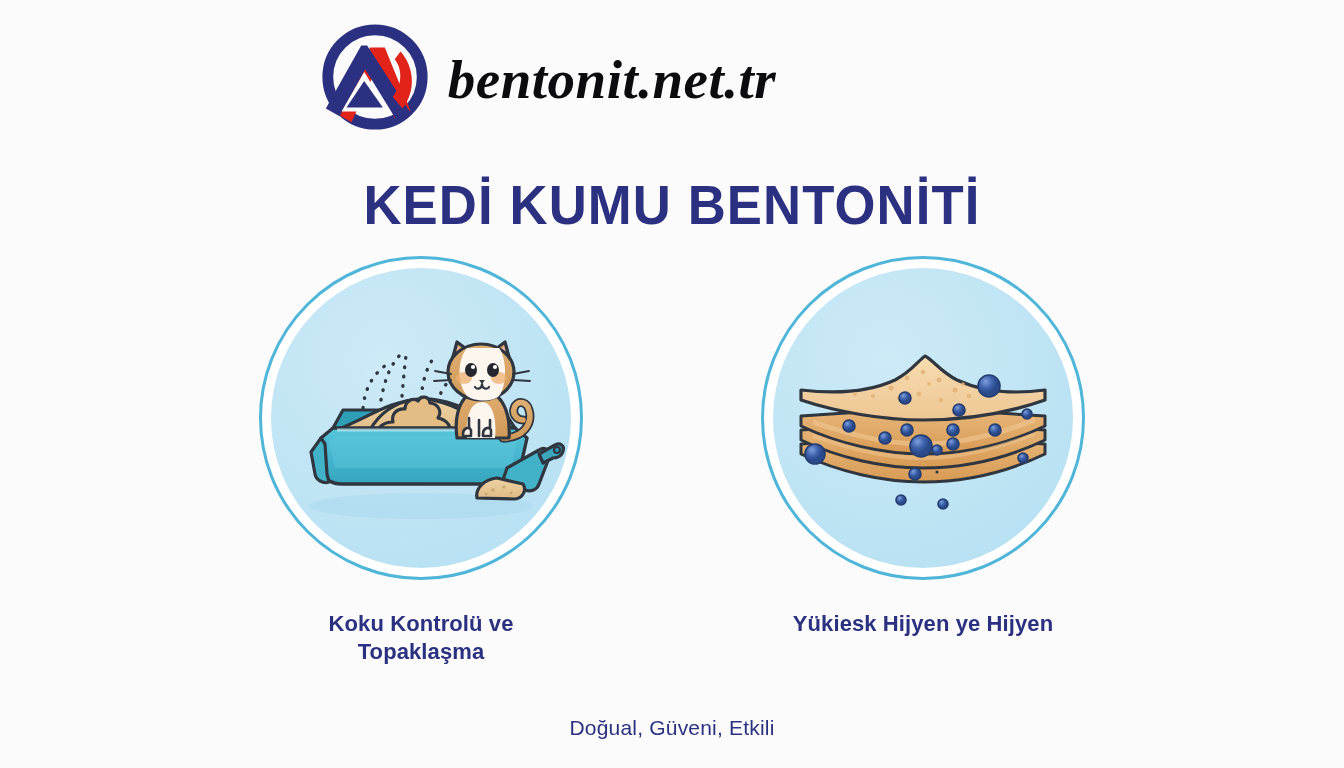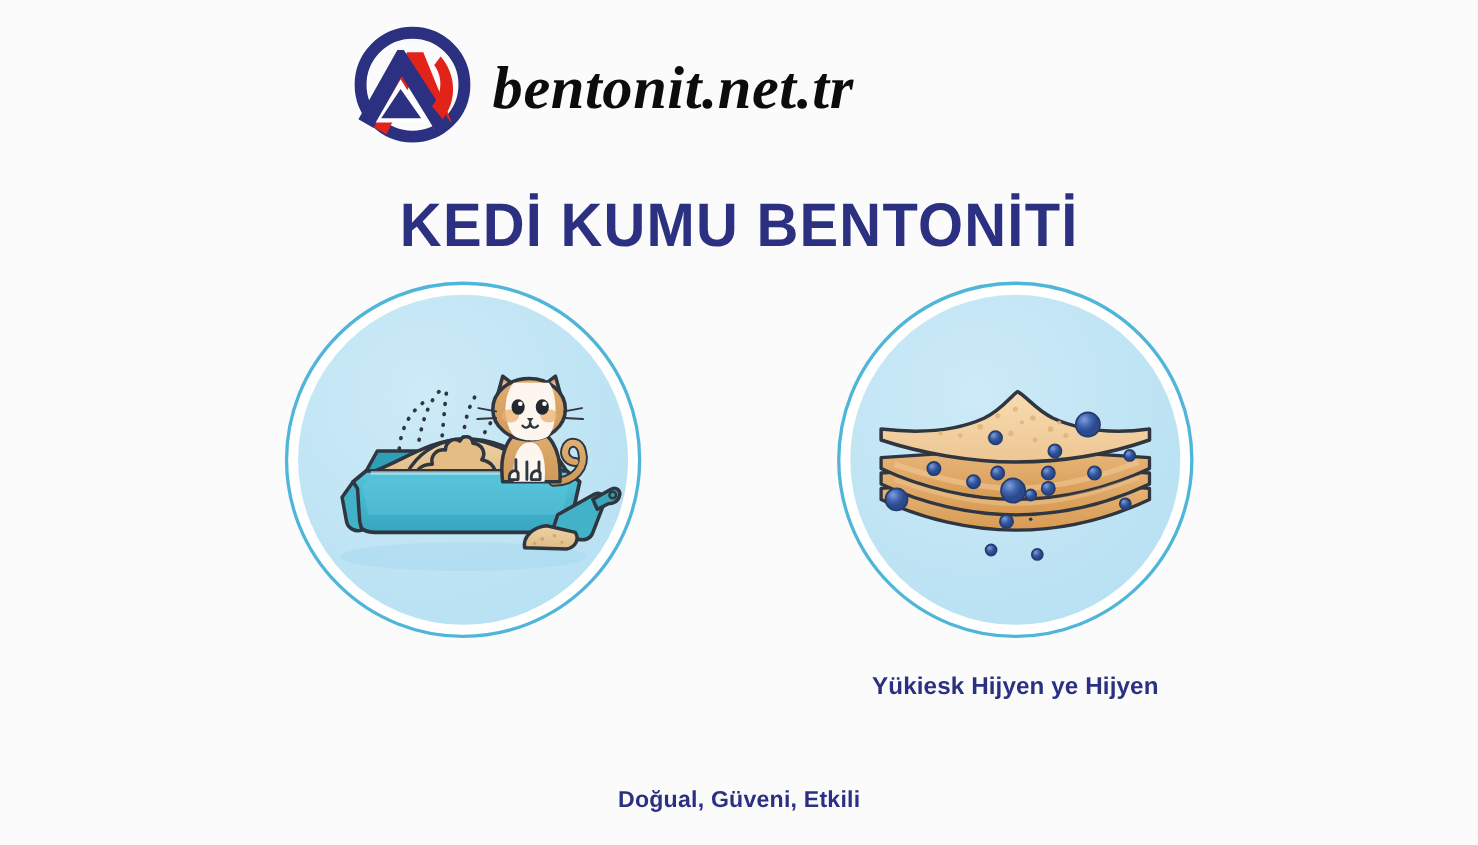--- a/index.html
+++ b/index.html
@@ -113,21 +113,21 @@
   }
 
   
   .tagline {
     position: absolute;
     left: 0;
     top: 716px;
     width: 1344px;
     text-align: center;
     font-family: "Liberation Sans", sans-serif;
-    font-weight: 700;
+    font-weight: 400;
     font-size: 21px;
     color: #2b3180;
     letter-spacing: 0.2px;
   }
 </style>
 </head>
 <body>
 
 <div id="poster">
 
@@ -253,20 +253,22 @@
               <g stroke="#2f3640" stroke-width="1.8" stroke-linecap="round" fill="none">
                 <path d="M180 106 L164 103"></path>
                   <path d="M180 112 L163 113"></path>
                 <path d="M242 106 L258 103"></path>
                   <path d="M242 112 L259 113"></path>
               </g>
             </g>
           </svg>
         </div>
       </div>
+      <div class="caption">Koku Kontrolü ve
+Topaklaşma</div>
     </div>
 
     <div class="feature">
       <div class="circle-wrap">
         <div class="circle-ring"></div>
         <div class="circle-fill">
           <svg viewBox="0 0 300 300" aria-hidden="true">
             <defs>
               <linearGradient id="topLayer" x1="0" y1="0" x2="0" y2="1">
                 <stop offset="0%" stop-color="#f7dcb0"></stop>

